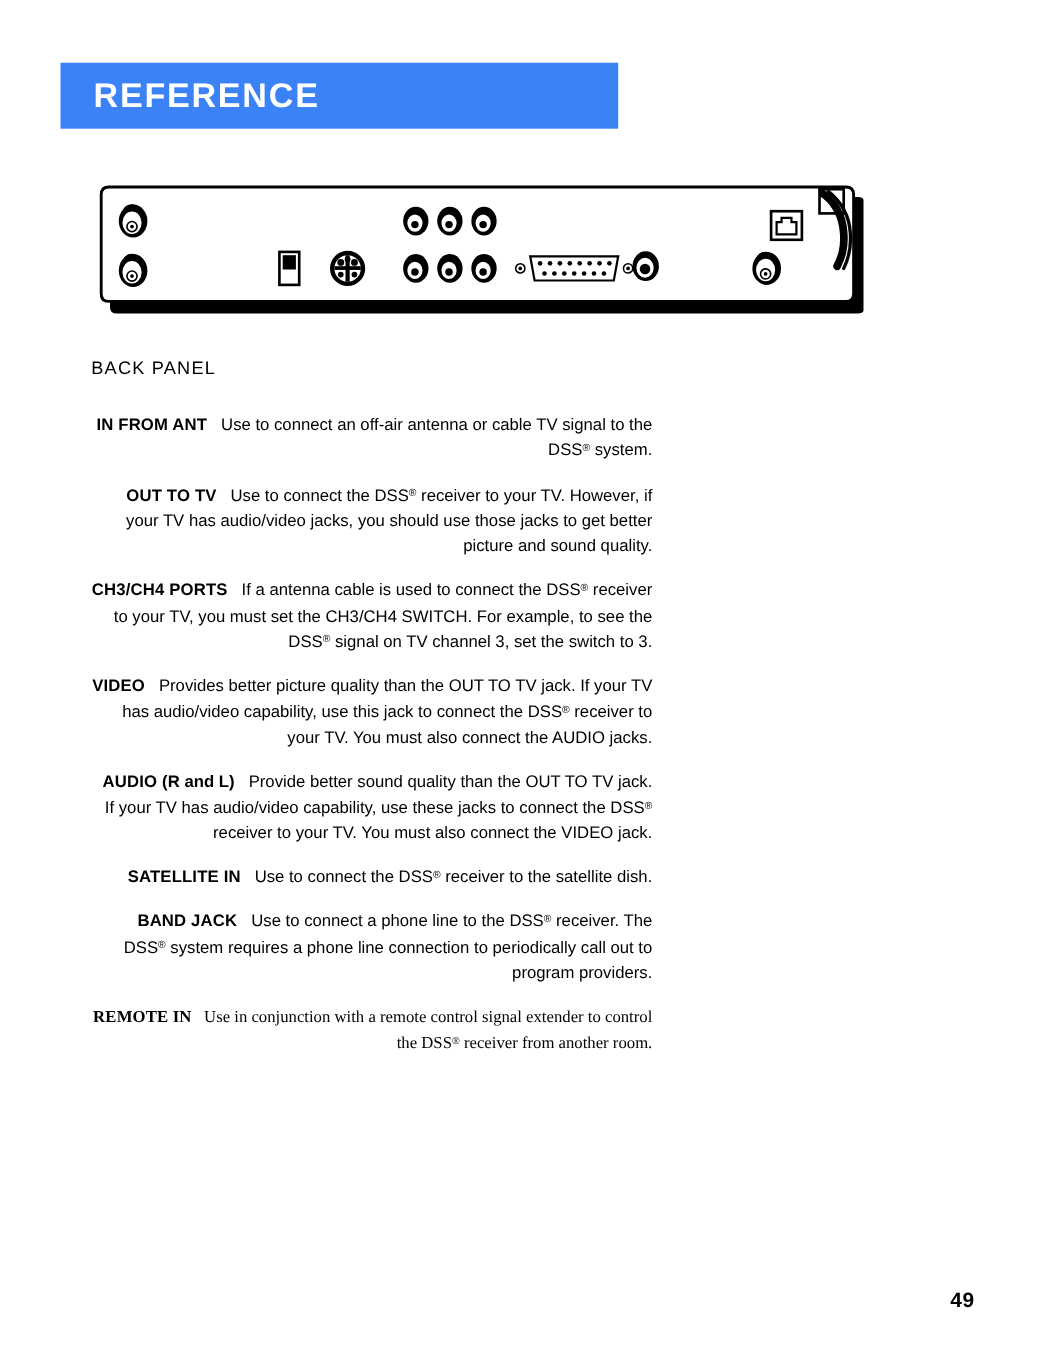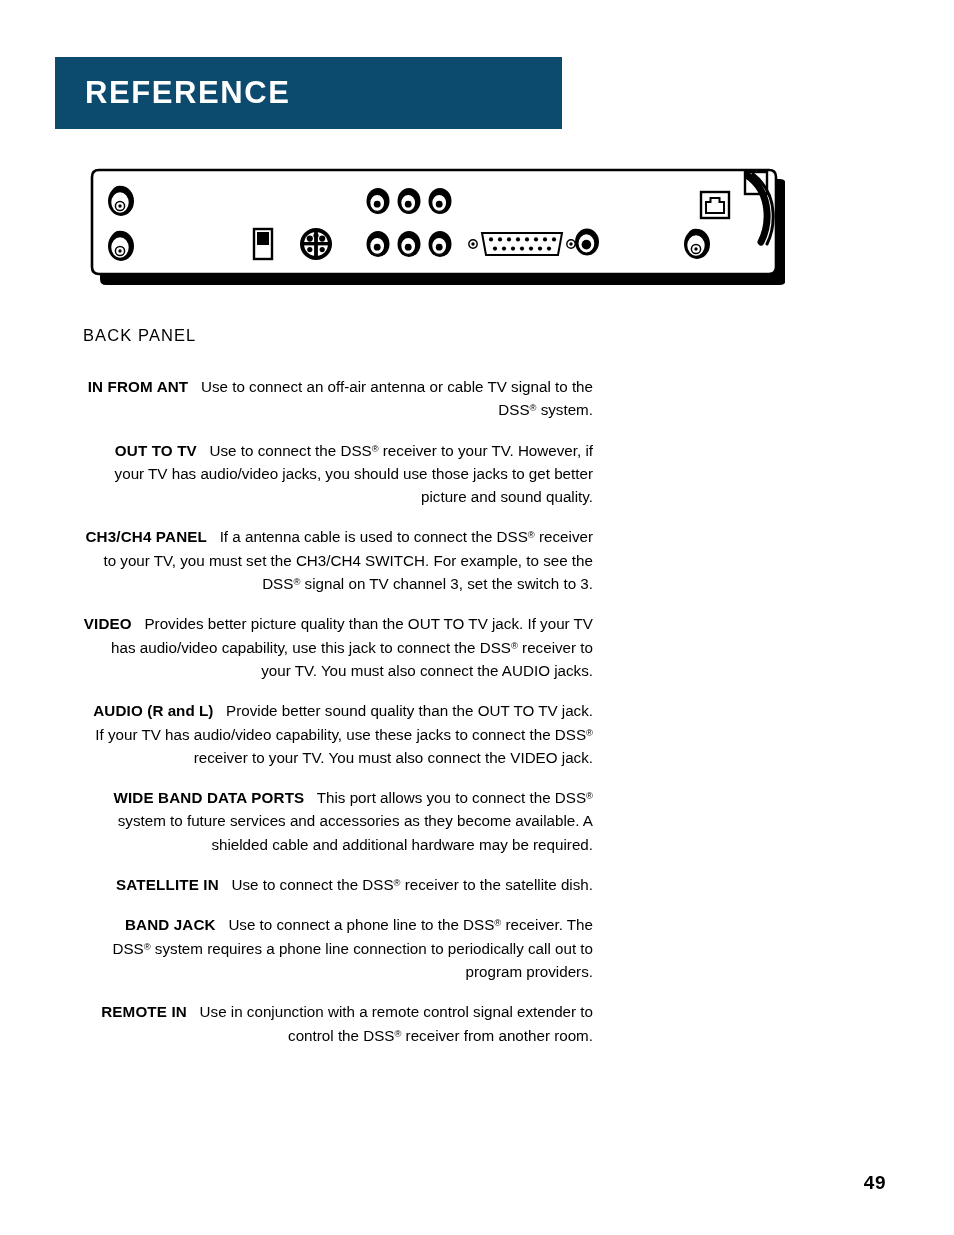--- a/index.html
+++ b/index.html
@@ -15,22 +15,22 @@
     color: #000000;
     overflow: hidden;
   }
 
   
   .header-bar {
     position: absolute;
     left: 55px;
     top: 57px;
     width: 507px;
-    height: 72px;
-    background: #0c4a6e;
+    height: 60px;
+    background: #3b82f6;
   }
   .header-title {
     position: absolute;
     left: 30px;
     top: 50%;
     transform: translateY(-50%);
     color: #ffffff;
     font-size: 31px;
     font-weight: bold;
     letter-spacing: 1.6px;
@@ -59,21 +59,21 @@
     font-weight: normal;
     letter-spacing: 1.1px;
     margin: 0 0 30px 0;
   }
   .para {
     font-size: 15.2px;
     line-height: 23.3px;
     margin: 0 0 17px 0;
     text-align: right;
   }
-  .para:last-child { margin-bottom: 0; }
+  .para:last-child { margin-bottom: 0; font-family: Liberation Serif, serif; }
   .term {
     font-weight: bold;
     letter-spacing: 0.15px;
   }
   .term-sub {
     font-weight: bold;
   }
   .gap { white-space: pre; }
   sup.reg {
     font-size: 0.62em;
@@ -219,28 +219,27 @@
   </svg>
 </div>
 
 <div class="content">
   <h2 class="section-heading">BACK PANEL</h2>
 
   <p class="para"><span class="term">IN FROM ANT</span><span class="gap">   </span><span>Use to connect an off-air antenna or cable TV signal to the DSS</span><sup class="reg">®</sup><span> system.</span></p>
 
   <p class="para"><span class="term">OUT TO TV</span><span class="gap">   </span><span>Use to connect the DSS</span><sup class="reg">®</sup><span> receiver to your TV.   However, if your TV has audio/video jacks, you should use those jacks to get better picture and sound quality.</span></p>
 
-  <p class="para"><span class="term">CH3/CH4 PANEL</span><span class="gap">   </span><span>If a antenna cable is used to connect the DSS</span><sup class="reg">®</sup><span> receiver to your TV, you must set the CH3/CH4 SWITCH.   For example, to see the DSS</span><sup class="reg">®</sup><span> signal on TV channel 3, set the switch to 3.</span></p>
+  <p class="para"><span class="term">CH3/CH4 PORTS</span><span class="gap">   </span><span>If a antenna cable is used to connect the DSS</span><sup class="reg">®</sup><span> receiver to your TV, you must set the CH3/CH4 SWITCH.   For example, to see the DSS</span><sup class="reg">®</sup><span> signal on TV channel 3, set the switch to 3.</span></p>
 
 
   <p class="para"><span class="term">VIDEO</span><span class="gap">   </span><span>Provides better picture quality than the OUT TO TV jack.  If your TV has audio/video capability, use this jack to connect the DSS</span><sup class="reg">®</sup><span> receiver to your TV. You must also connect the AUDIO jacks.</span></p>
 
   <p class="para"><span class="term">AUDIO (</span><span class="term-sub">R and L</span><span class="term">)</span><span class="gap">   </span><span>Provide better sound quality than the OUT TO TV jack.  If your TV has audio/video capability, use these jacks to connect the DSS</span><sup class="reg">®</sup><span> receiver to your TV. You must also connect the VIDEO jack.</span></p>
 
-  <p class="para"><span class="term">WIDE BAND DATA PORTS</span><span class="gap">   </span><span>This port allows you to connect the DSS</span><sup class="reg">®</sup><span> system to future services and accessories as they become available.  A shielded cable and additional hardware may be required.</span></p>
 
   <p class="para"><span class="term">SATELLITE IN</span><span class="gap">   </span><span>Use to connect the DSS</span><sup class="reg">®</sup><span> receiver to the satellite dish.</span></p>
 
   <p class="para"><span class="term">BAND JACK</span><span class="gap">   </span><span>Use to connect a phone line to the DSS</span><sup class="reg">®</sup><span> receiver. The DSS</span><sup class="reg">®</sup><span> system requires a phone line connection to periodically call out to program providers.</span></p>
 
   <p class="para"><span class="term">REMOTE IN</span><span class="gap">   </span><span>Use in conjunction with a remote control signal extender to control the DSS</span><sup class="reg">®</sup><span> receiver from another room.</span></p>
 </div>
 
 <div class="page-number">49</div>
 

